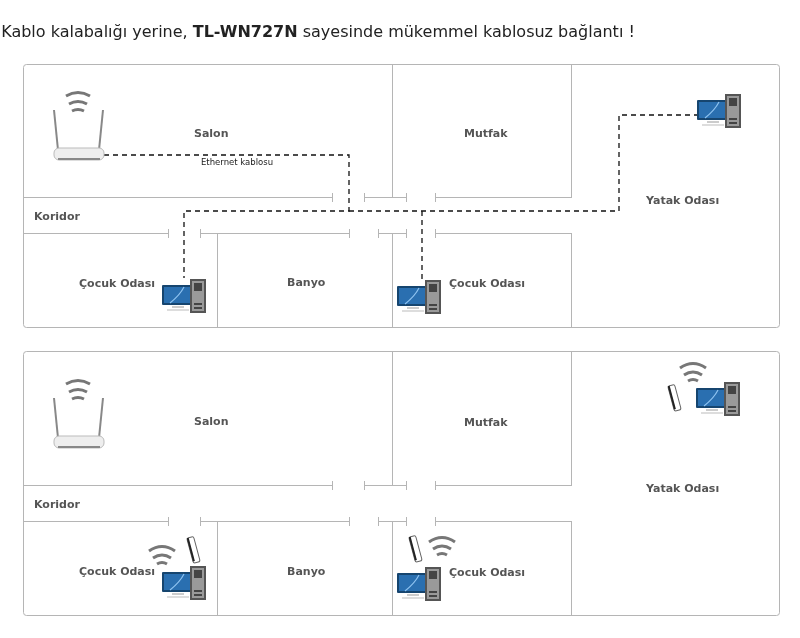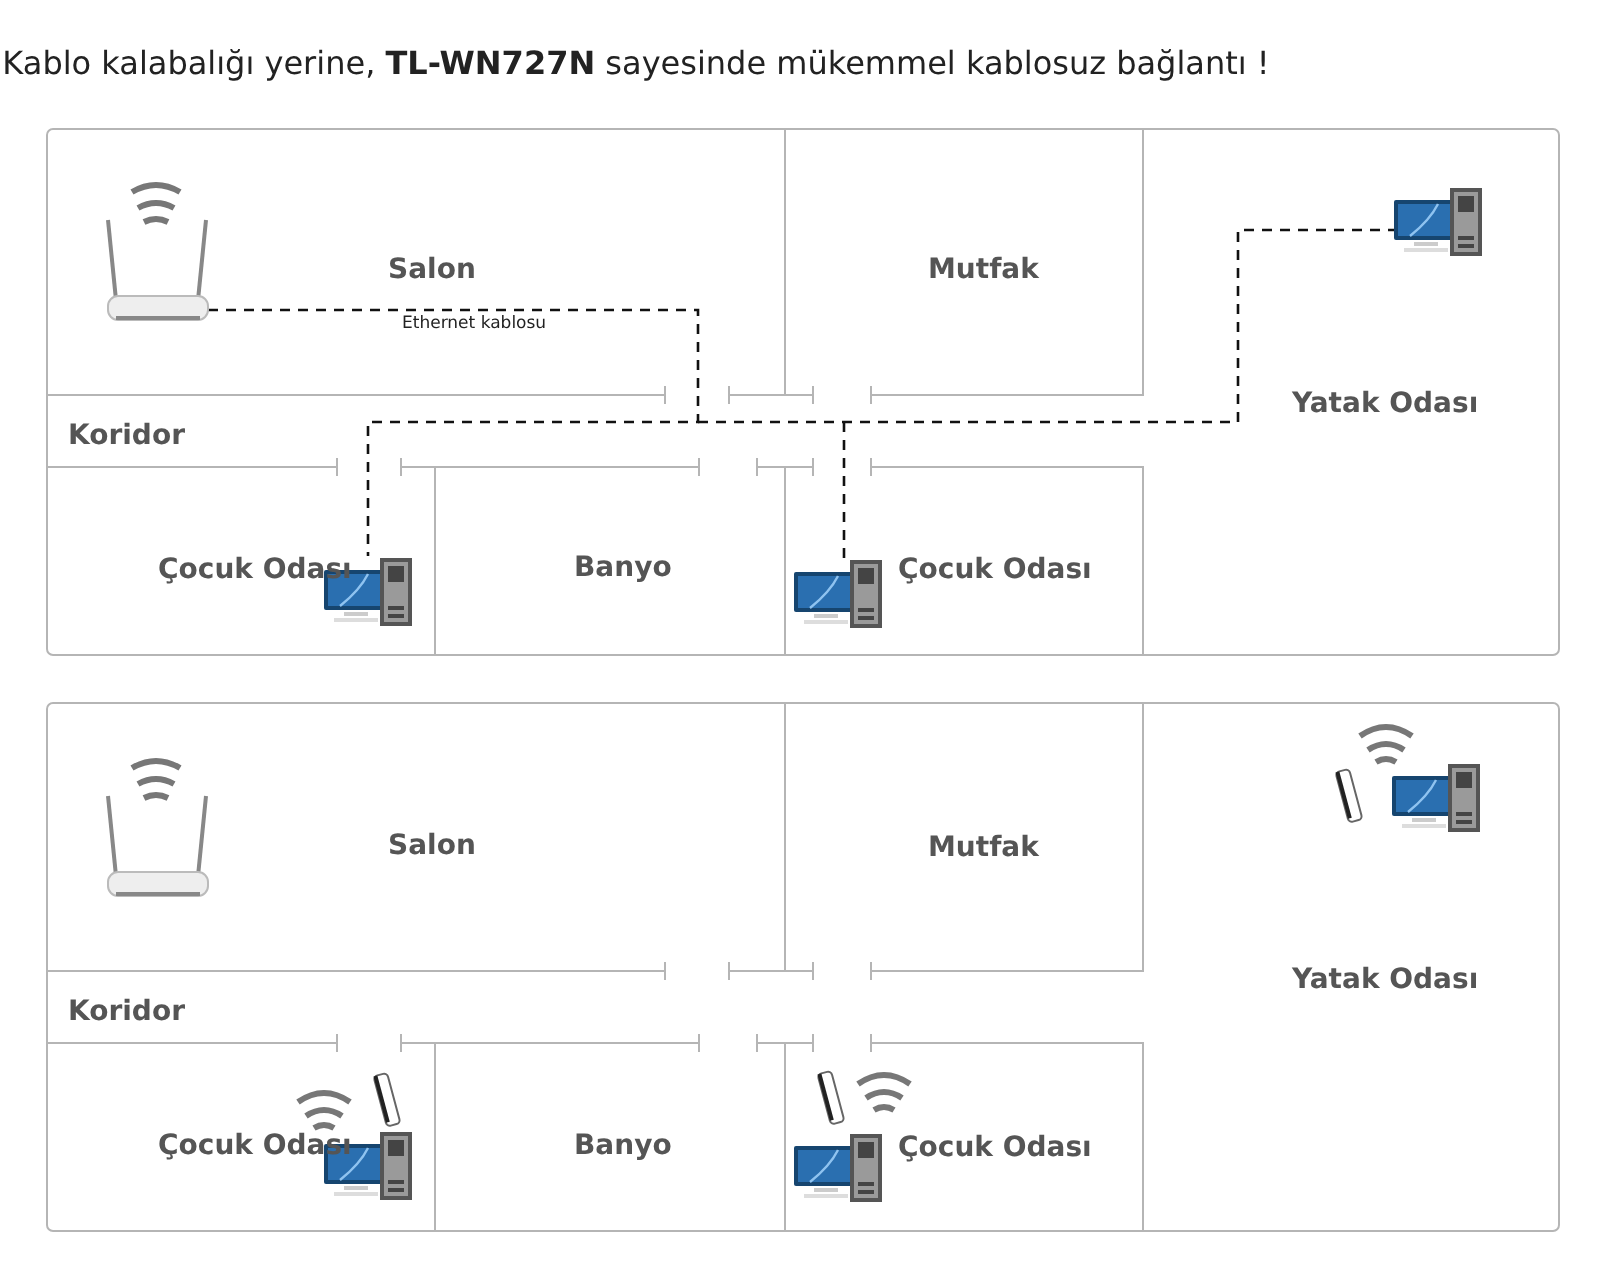--- a/index.html
+++ b/index.html
@@ -1,20 +1,20 @@
 <!DOCTYPE html>
 <html><head>
 <meta charset="utf-8">
 <style>
   html,body{margin:0;padding:0;background:#fff;}
   body{width:800px;height:638px;position:relative;overflow:hidden;font-family:"DejaVu Sans","Liberation Sans",sans-serif;}
   .title{position:absolute;left:0;top:22px;width:636px;text-align:center;font-size:16px;color:#222;letter-spacing:0;}
   .title b{font-weight:bold;}
   svg.plan{position:absolute;left:0;top:0;}
-  .lbl{position:absolute;font-size:14px;font-weight:bold;color:#555;white-space:nowrap;}
+  .lbl{position:absolute;font-size:11px;font-weight:bold;color:#555;white-space:nowrap;}
   .lbl.sm{font-size:8.5px;font-weight:normal;color:#222;padding-left:16px;}
 </style>
 </head>
 <body>
 
 <div class="title"><span>Kablo kalabalığı yerine, </span><b>TL-WN727N</b><span> sayesinde mükemmel kablosuz bağlantı !</span></div>
 
 <svg class="plan" width="800" height="638" viewBox="0 0 800 638">
   <defs>
     <g id="router">

